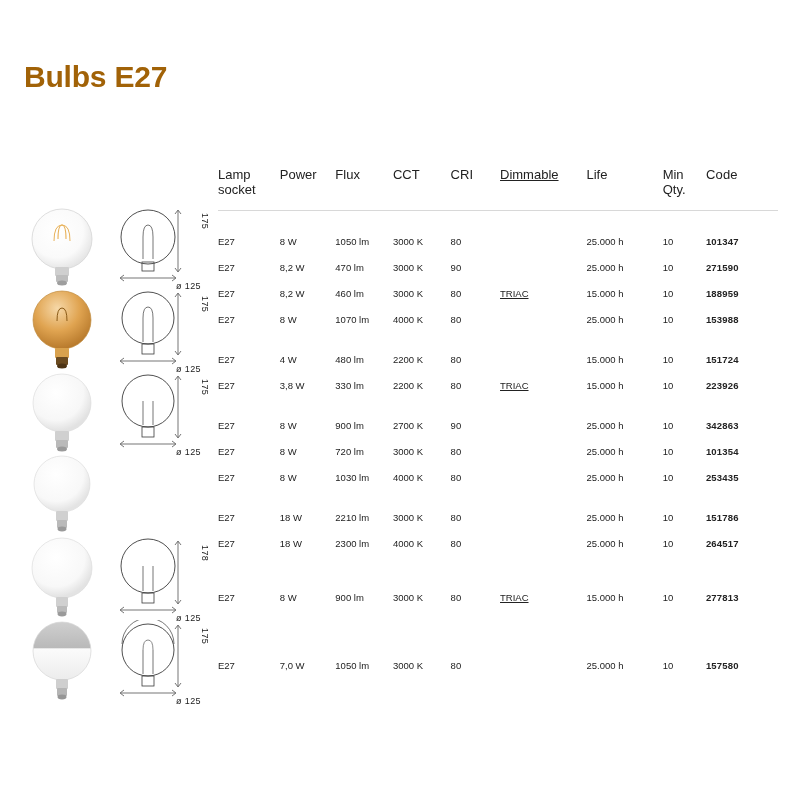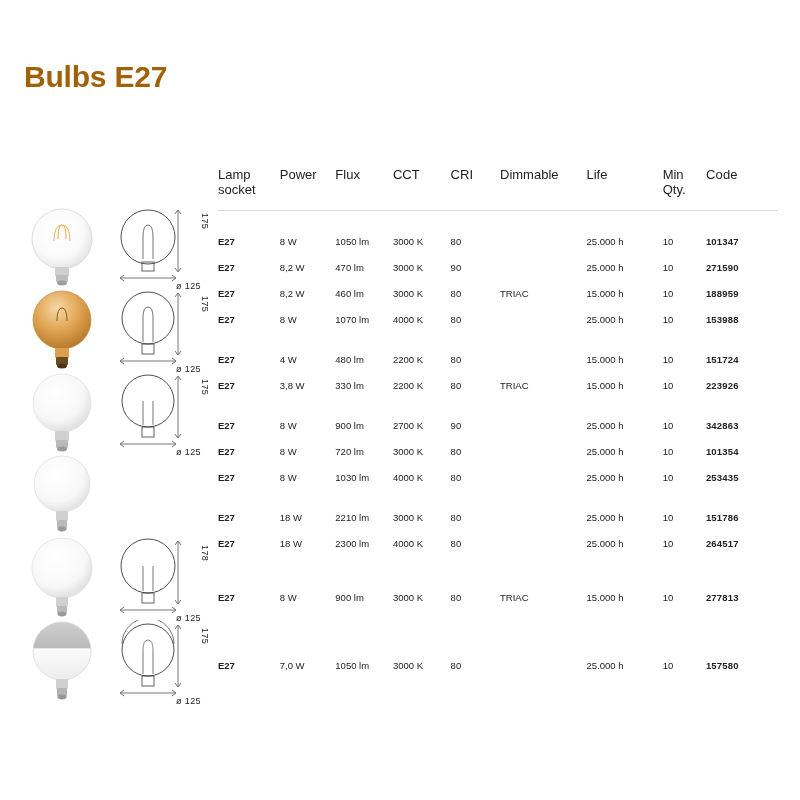--- a/index.html
+++ b/index.html
@@ -91,26 +91,26 @@
   .spec-table td {
     color: #222;
     font-size: 9.5px;
     height: 26px;
     padding: 0;
     vertical-align: middle;
   }
   .spec-table thead tr {
     border-bottom: 1px solid #d8d8d8;
   }
-  .col-socket { width: 60px; text-align: left; font-weight: bold; }
+  .col-socket { width: 60px; text-align: left; }
   .col-power  { width: 54px; text-align: left; }
   .col-flux   { width: 56px; text-align: left; }
   .col-cct    { width: 56px; text-align: left; }
   .col-cri    { width: 48px; text-align: left; }
-  .col-dim    { width: 84px; text-align: left; }
+  .col-dim    { width: 84px; text-align: left; text-decoration: underline; }
   .col-life   { width: 74px; text-align: left; }
   .col-minqty { width: 42px; text-align: left; }
   .col-code   { width: 70px; text-align: left; font-weight: bold; letter-spacing: 0.2px; }
 
   tr.group-gap td { padding-top: 18px; }
   tr.spacer-row td { height: 14px; }
 </style>
 </head>
 <body>
 

